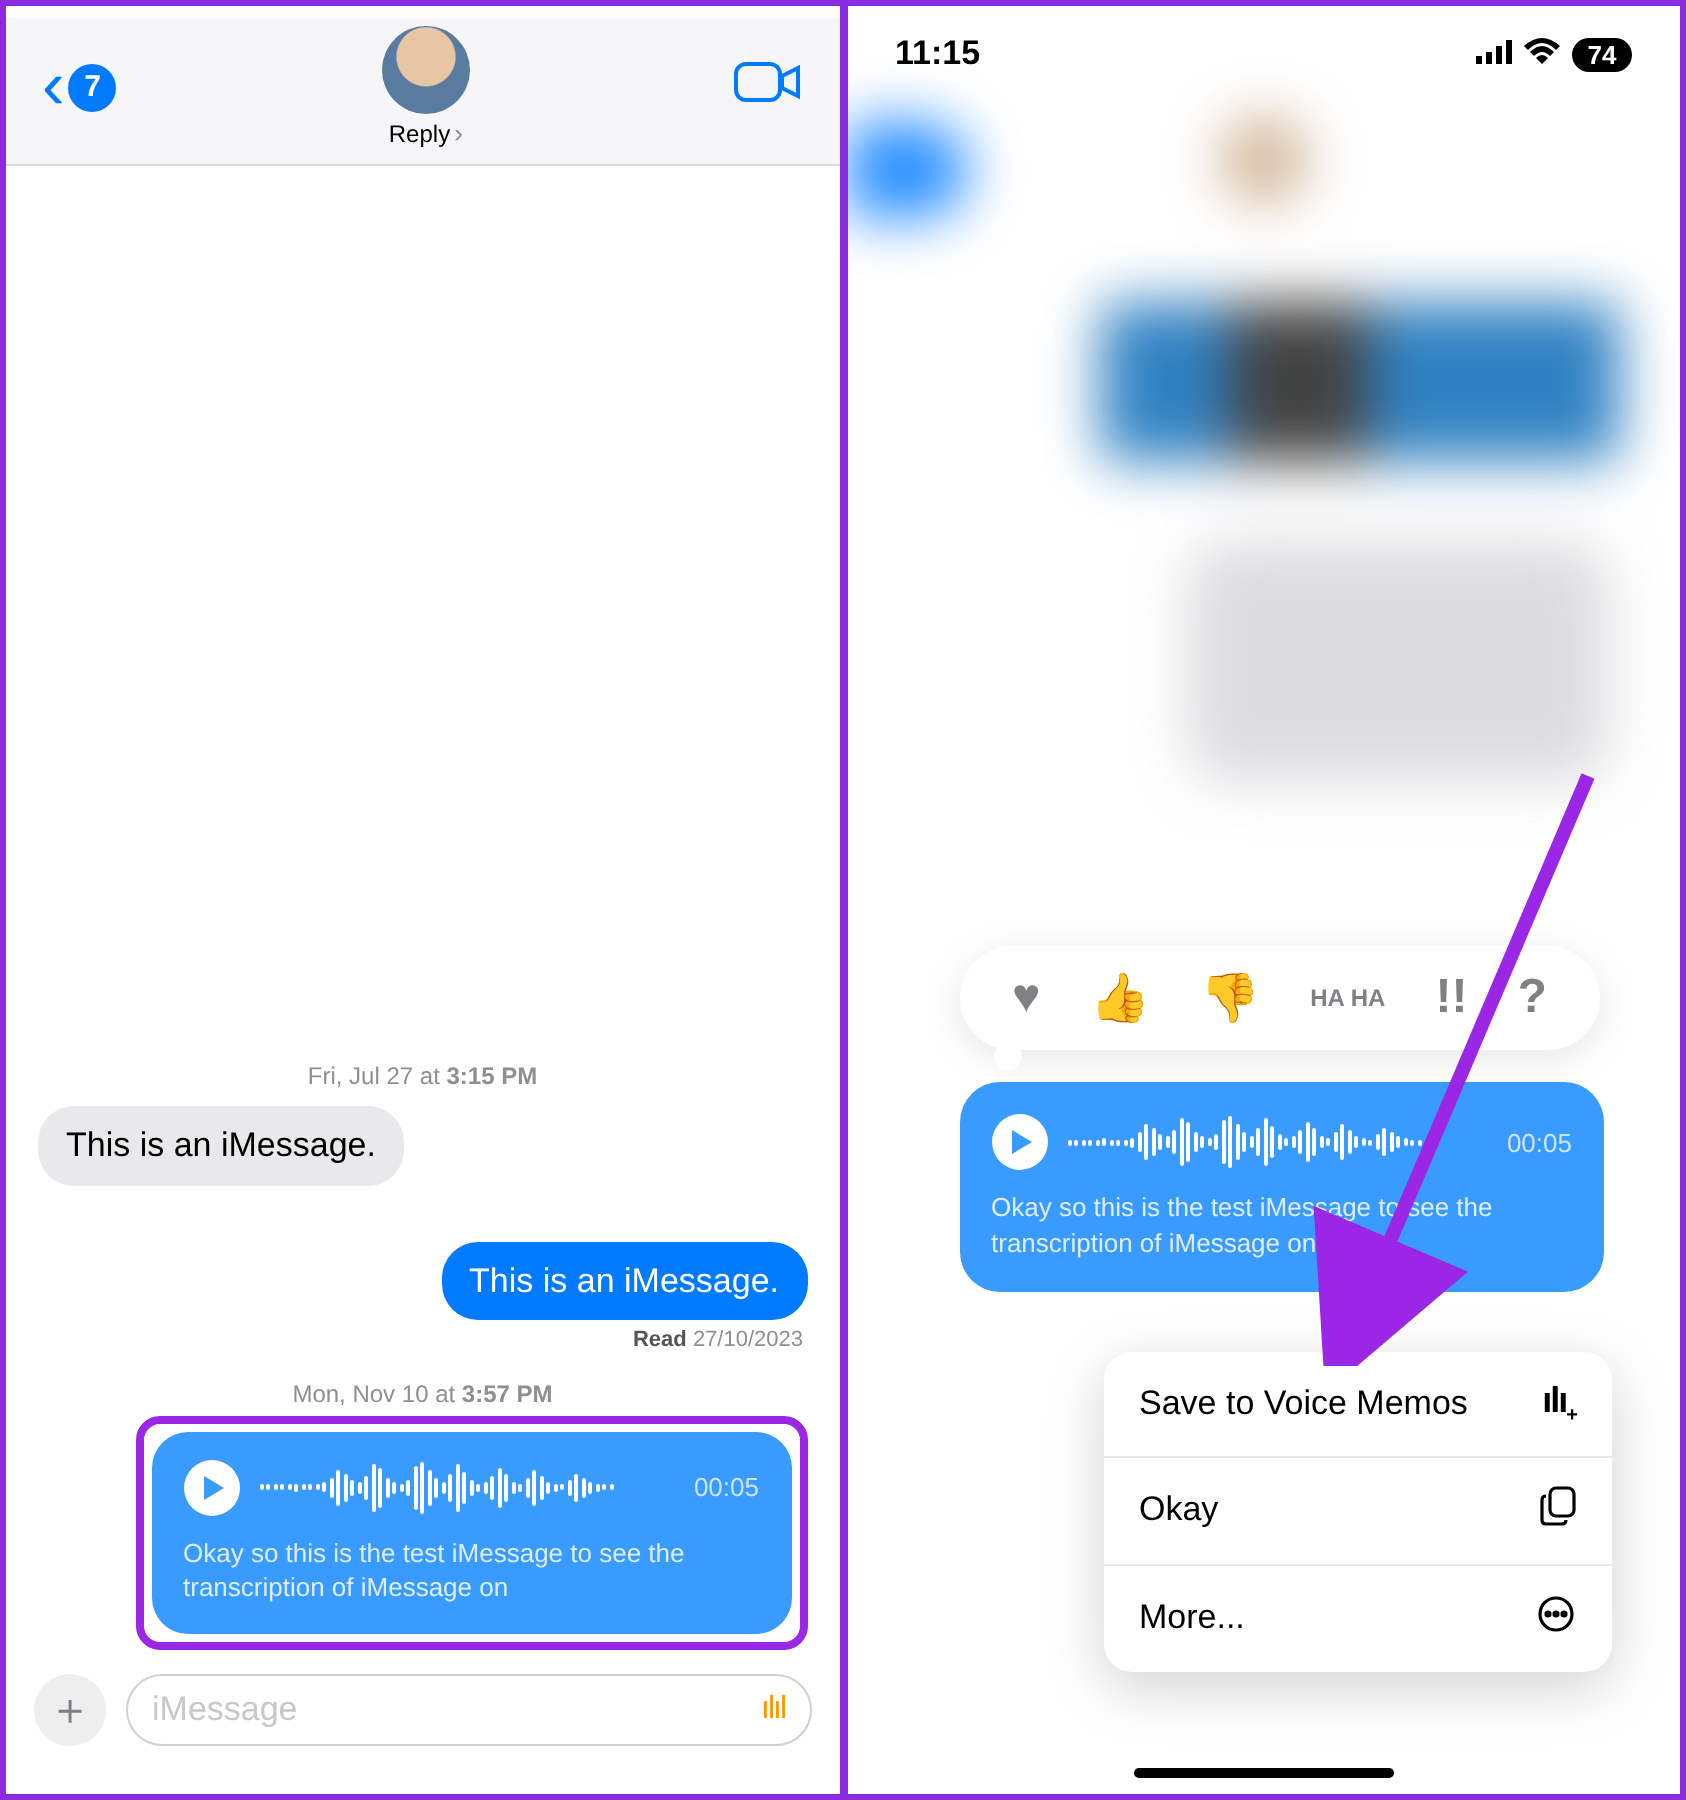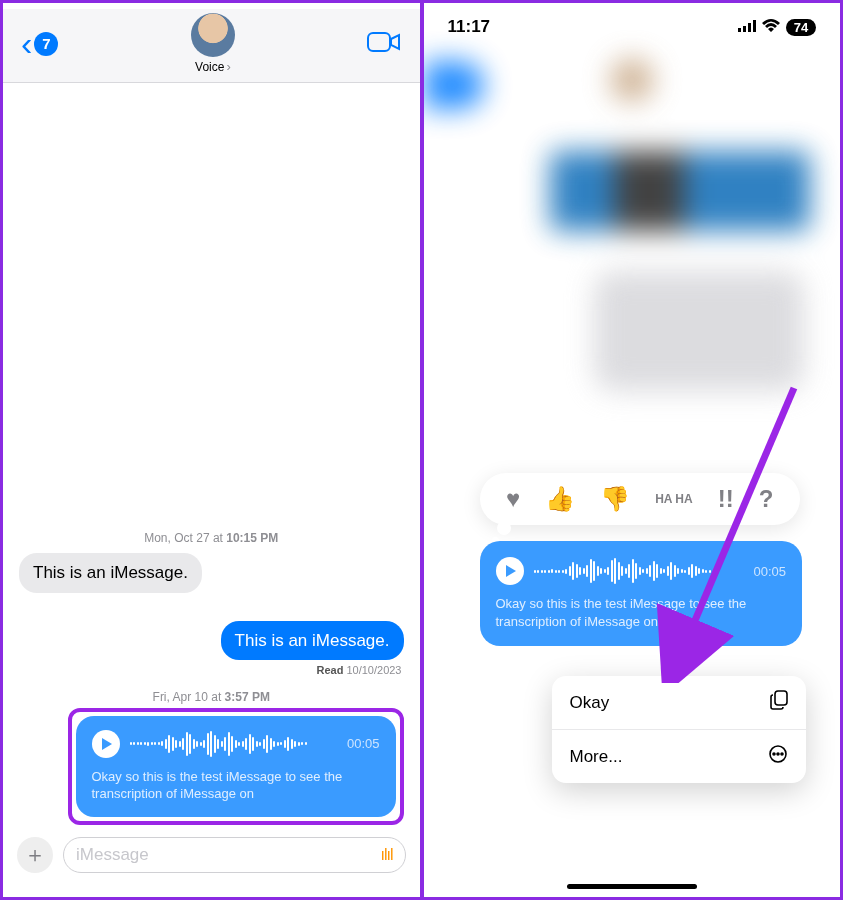--- a/index.html
+++ b/index.html
@@ -85,38 +85,38 @@
 
 <div class="screen">
 
   <div class="nav-bar">
     <div class="back">
       <span class="back-chev">‹</span>
       <span class="badge">7</span>
     </div>
     <div class="contact">
       <div class="avatar"></div>
-      <div class="contact-name">Voice</div>
+      <div class="contact-name">Reply</div>
     </div>
     <div class="facetime">
       <svg width="34" height="24" viewBox="0 0 34 24" fill="none" stroke-width="2">
           <rect x="1" y="3" width="22" height="18" rx="5"></rect>
           <path d="M24 9 L32 5 V19 L24 15 Z"></path>
         </svg>
     </div>
   </div>
 
   <div class="conv">
     <div class="spacer"></div>
-    <div class="ts"><span>Mon, Oct 27 at </span><b>10:15 PM</b></div>
+    <div class="ts"><span>Fri, Jul 27 at </span><b>3:15 PM</b></div>
     <div class="bubble incoming">This is an iMessage.</div>
     <div style="height:24px"></div>
     <div class="bubble outgoing">This is an iMessage.</div>
-    <div class="receipt"><b>Read</b> <span>10/10/2023</span></div>
-    <div class="ts"><span>Fri, Apr 10 at </span><b>3:57 PM</b></div>
+    <div class="receipt"><b>Read</b> <span>27/10/2023</span></div>
+    <div class="ts"><span>Mon, Nov 10 at </span><b>3:57 PM</b></div>
     <div class="highlight-box">
       <div class="audio-card">
         <div class="audio-row">
           <div class="play"></div>
           <div class="wave" id="wave1">
               <span style="height: 3px;"></span>
               <span style="height: 3px;"></span>
               <span style="height: 3px;"></span>
               <span style="height: 3px;"></span>
               <span style="height: 3px;"></span>
@@ -188,21 +188,21 @@
 <div class="screen">
   <div class="blur-bg">
     <div class="blob1"></div>
       <div class="blob2"></div>
       <div class="blob3"></div>
       <div class="blob4"></div>
       <div class="blob5"></div>
   </div>
   <div class="fore">
     <div class="status-bar">
-      <span>11:17</span>
+      <span>11:15</span>
       <div class="status-right">
         <span><svg width="18" height="12" viewBox="0 0 18 12">
               <rect x="0" y="8" width="3" height="4" fill="#000"></rect>
               <rect x="5" y="6" width="3" height="6" fill="#000"></rect>
               <rect x="10" y="3" width="3" height="9" fill="#000"></rect>
               <rect x="15" y="0" width="3" height="12" fill="#000"></rect>
             </svg></span>
         <span><svg width="18" height="13" viewBox="0 0 18 13">
               <path d="M9 13 L6 10 Q9 7 12 10 Z M3 7 Q9 1 15 7 L13 9 Q9 5 5 9 Z M0 4 Q9 -4 18 4 L16 6 Q9 -1 2 6 Z" fill="#000"></path>
             </svg></span>
@@ -286,20 +286,24 @@
             <span style="height: 3px;"></span>
             <span style="height: 3px;"></span>
           </div>
         <div class="dur">00:05</div>
       </div>
       <div class="transcript">Okay so this is the test iMessage to see the transcription of iMessage on</div>
     </div>
 
     <div class="menu">
       <div class="menu-item">
+        <span>Save to Voice Memos</span>
+        <span class="mi-icon" style="letter-spacing:-1px;font-weight:700;">ılı<sub style="font-size:10px;">+</sub></span>
+      </div>
+      <div class="menu-item">
         <span>Okay</span>
         <span class="mi-icon"><svg width="18" height="20" viewBox="0 0 18 20" fill="none" stroke="#000" stroke-width="1.6">
               <rect x="5" y="1" width="12" height="14" rx="3"></rect>
               <path d="M13 17 Q13 19 11 19 H3 Q1 19 1 17 V7 Q1 5 3 5"></path>
             </svg></span>
       </div>
       <div class="menu-item">
         <span>More...</span>
         <span class="mi-icon"><svg width="20" height="20" viewBox="0 0 20 20" fill="none" stroke="#000" stroke-width="1.6">
               <circle cx="10" cy="10" r="8"></circle>

